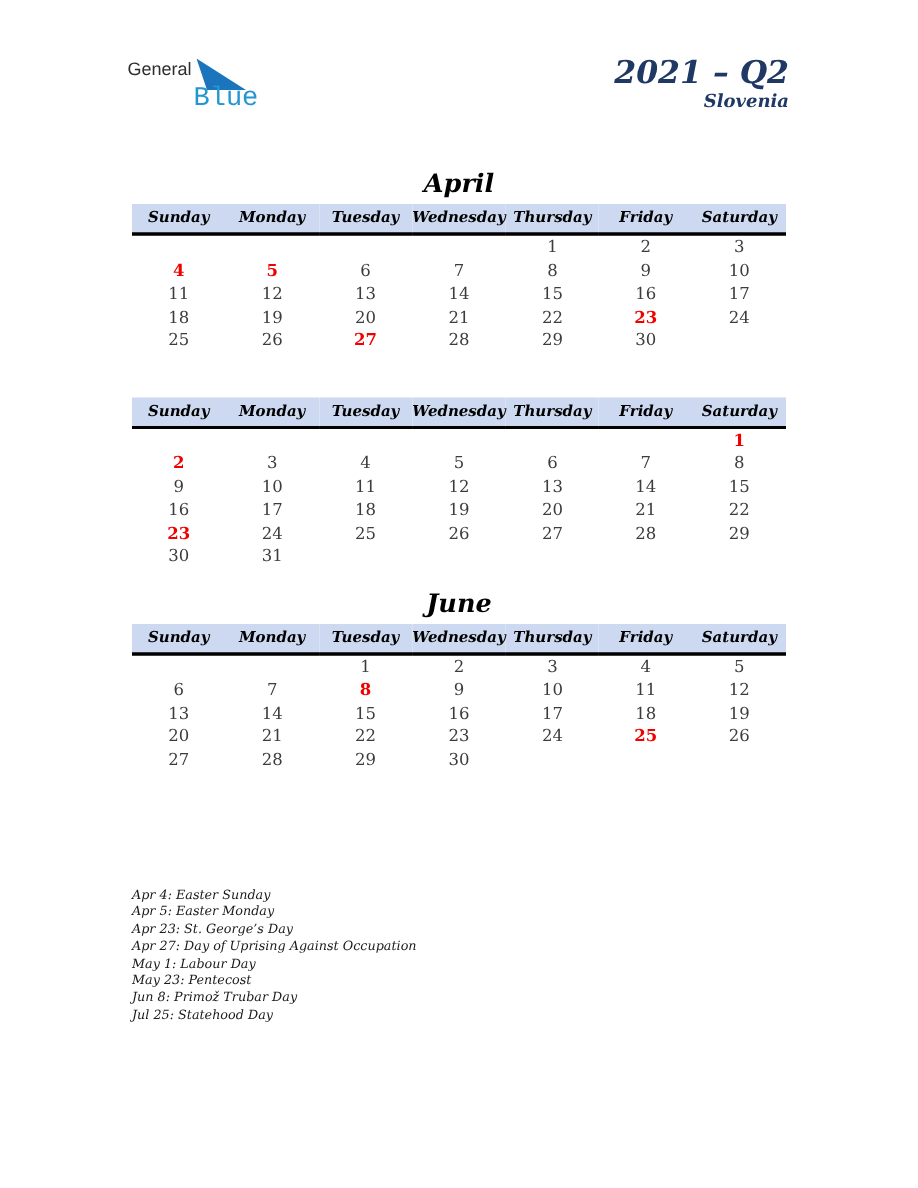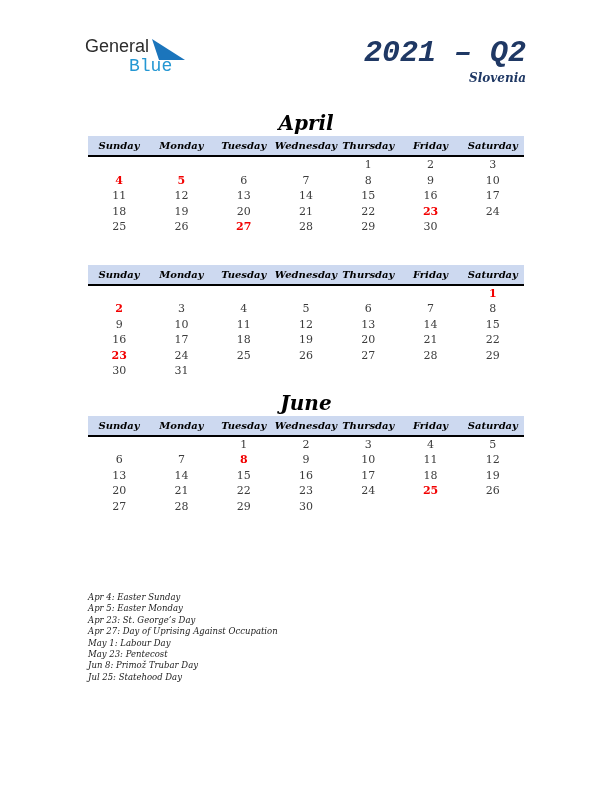--- a/index.html
+++ b/index.html
@@ -12,29 +12,29 @@
   }
   html,body{margin:0;padding:0;background:#fdfdfd;}
   .page{
     position:relative;width:612px;height:792px;background:#ffffff;
     font-family:"DejaVu Serif",serif;overflow:hidden;margin:0 auto;
   }
   
   .top{position:absolute;top:36px;left:85px;right:86px;display:flex;justify-content:space-between;align-items:flex-start;}
   .logo{display:flex;flex-direction:column;}
   .logo-row1{display:flex;align-items:flex-start;}
-  .logo-general{font-family:"Liberation Sans",sans-serif;font-size:18px;color:#2d2d2d;line-height:20px;}
+  .logo-general{font-family:"Liberation Sans",sans-serif;font-size:12px;color:#2d2d2d;line-height:20px;}
   .logo-tri{margin-left:2px;margin-top:3px;display:block;}
   .logo-blue{font-family:Liberation Mono, monospace;font-size:18px;color:var(--logo-blue-text);line-height:18px;margin-top:-3px;margin-left:44px;}
   .titleblock{text-align:right;color:var(--title-navy);}
-  .main-title{font-size:30px;font-weight:bold;font-style:italic;line-height:1.15;font-family:Liberation Mono, monospace;}
+  .main-title{font-size:21px;font-weight:bold;font-style:italic;line-height:1.15;}
   .sub-title{font-size:12px;font-weight:bold;font-style:italic;line-height:1.2;}
   
   .months{position:absolute;top:113px;left:88px;width:436px;}
-  .month-title{text-align:center;font-size:20px;font-weight:bold;font-style:italic;color:#000;line-height:20px;margin-bottom:3px;}
+  .month-title{text-align:center;font-size:17px;font-weight:bold;font-style:italic;color:#000;line-height:20px;margin-bottom:3px;}
   table.cal{width:100%;border-collapse:collapse;table-layout:fixed;}
   table.cal thead th{
     background:var(--header-bg);
     font-size:10px;font-style:italic;font-weight:bold;color:#000;
     height:19px;border-bottom:2.5px solid #000;padding:0;margin-left:25px;
   }
   table.cal tbody td{
     height:15.5px;text-align:center;vertical-align:middle;
     font-size:11px;color:var(--day-number-gray);padding:0;line-height:15.5px;
   }

